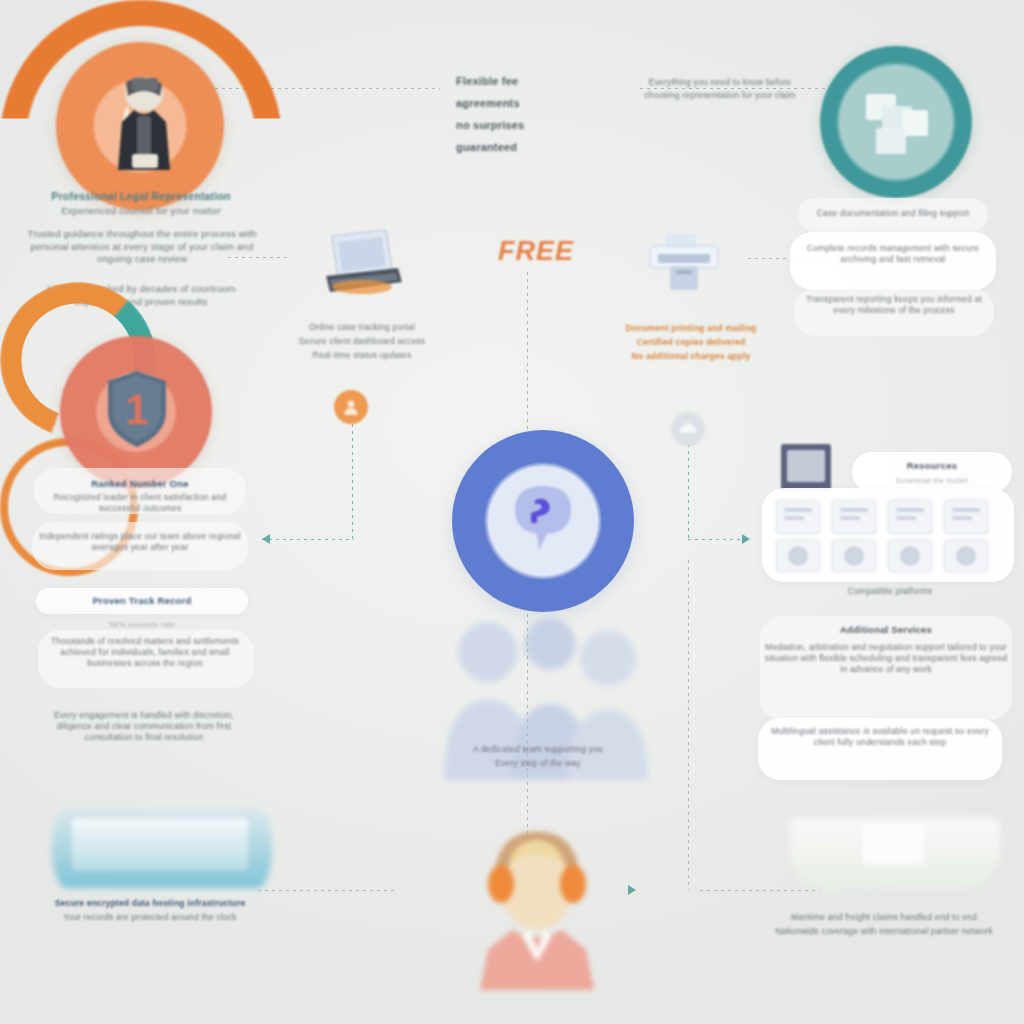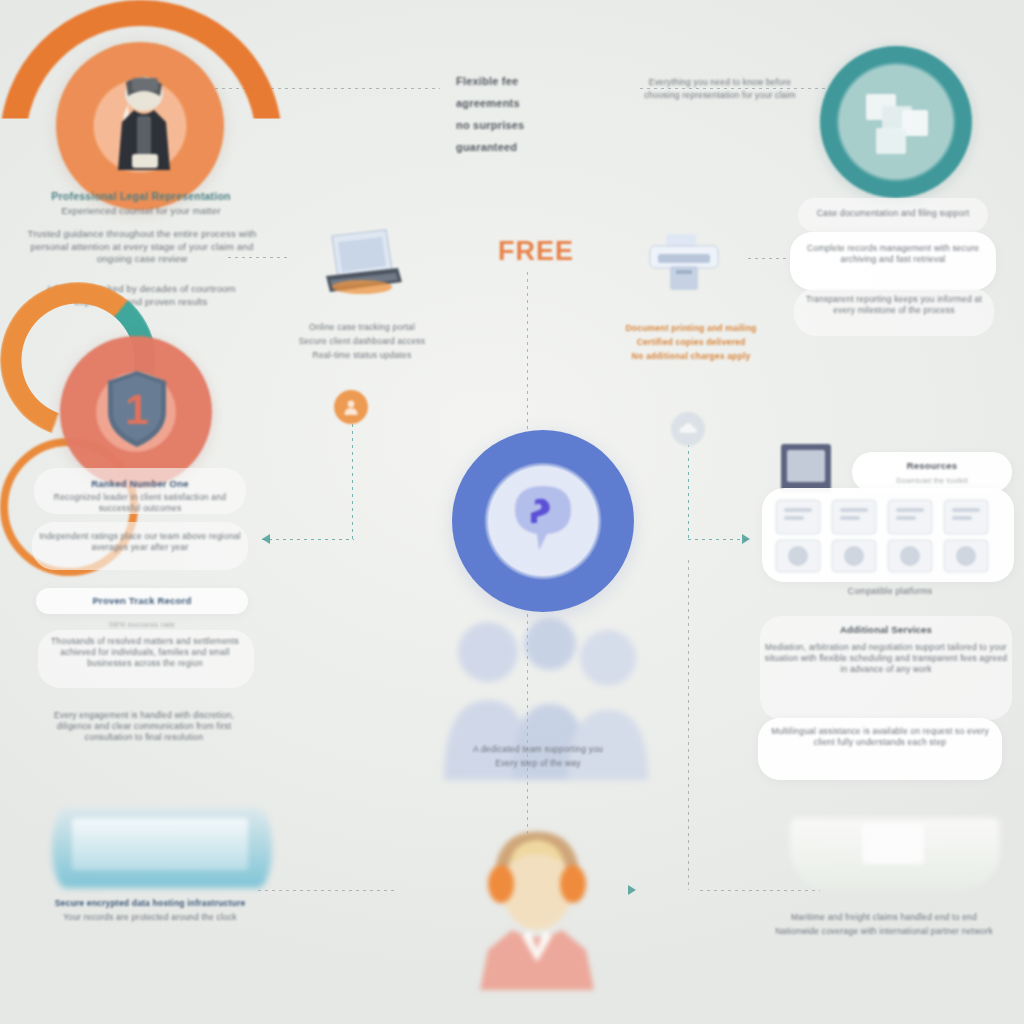--- a/index.html
+++ b/index.html
@@ -126,21 +126,21 @@
   .arrow{
     position:absolute;width:0;height:0;
     border-top:5px solid transparent;border-bottom:5px solid transparent;
     border-left:8px solid #4f9e9a;filter:blur(.4px);opacity:.85;
   }
   .arrow.left{border-left:none;border-right:8px solid #4f9e9a;}
   
   #freeWord{
     position:absolute;left:498px;top:236px;
     font-size:27px;font-weight:700;letter-spacing:1px;
-    color:#e8824a;filter:blur(.9px);
+    color:#e8824a;filter:blur(.9px);font-style:italic;
   }
   
   #serverArt{
     position:absolute;left:52px;top:808px;width:220px;height:80px;
     background:linear-gradient(180deg,rgba(215,232,238,.75),rgba(110,190,212,.85));
     border-radius:14px/40px;filter:blur(3.2px);
   }
   #serverArtTop{
     position:absolute;left:72px;top:818px;width:176px;height:52px;
     background:linear-gradient(180deg,rgba(246,250,251,.9),rgba(196,226,234,.75));

